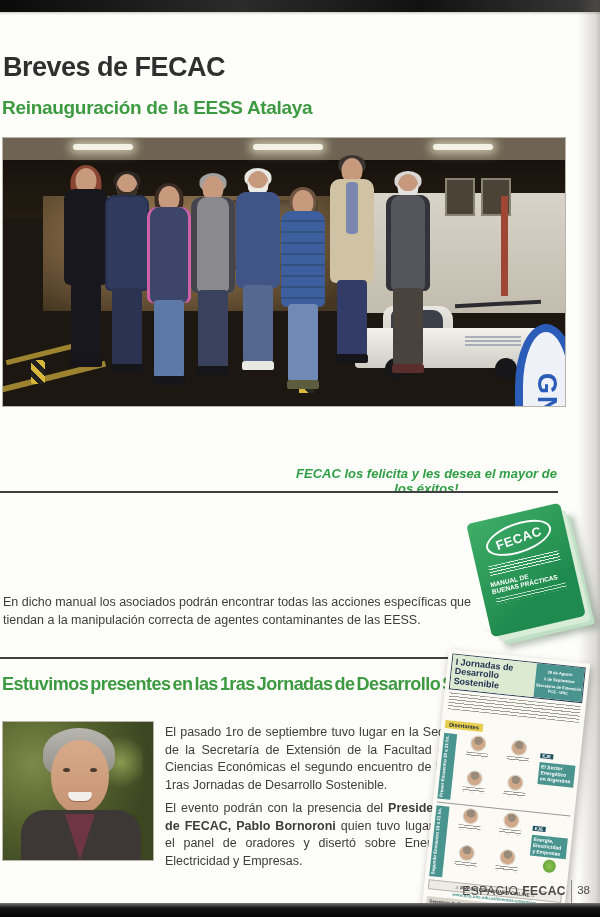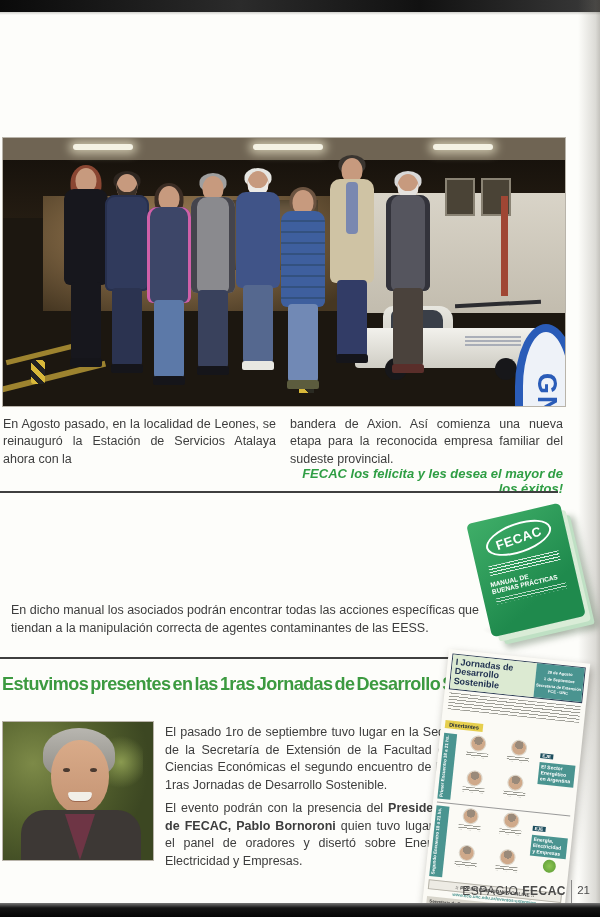--- a/index.html
+++ b/index.html
@@ -67,20 +67,22 @@
   .person .ft{position:absolute;left:7px;right:7px;top:190px;height:9px;border-radius:3px 3px 2px 2px;background:#15151a;}
 </style>
 </head>
 <body>
 
 <div id="page">
   <div class="scan-top"></div>
   <div class="scan-top-edge"></div>
   <div class="scan-right"></div>
 
+  <div class="page-title">Breves de FECAC</div>
+  <div class="h-green" id="h-sec1">Reinauguración de la EESS Atalaya</div>
 
   <div id="photo">
     <div class="ph-dark"></div>
     <div class="ph-ceil">
       <i style="left:70px;width:60px;"></i>
         <i style="left:250px;width:70px;"></i>
         <i style="left:430px;width:60px;"></i>
     </div>
     <div class="ph-garage"></div>
     <div class="ph-machine"></div>
@@ -160,30 +162,26 @@
     </div>
     <div class="person" style="left:382px;top:36px;">
       <div class="hair" style="background:#d8d8d8;"></div>
       <div class="hd" style="box-shadow:inset 0 -8px 0 #e4e2de;"></div>
       <div class="bd" style="background:#55555e;box-shadow:inset 5px 0 0 #33333b, inset -5px 0 0 #33333b;"></div>
       <div class="lg" style="background:#4a423c;"></div>
       <div class="ft" style="background:#5a2e2a;"></div>
     </div>
   </div>
 
-  <div style="position:absolute;left:3px;top:416px;width:560px;display:flex;gap:14px;">
-    <p style="margin:0;flex:1;font-size:12.5px;line-height:1.38;text-align:justify;">En Agosto pasado, en la localidad de Leones, se reinauguró la Estación de Servicios Atalaya ahora con la</p>
-    <p style="margin:0;flex:1;font-size:12.5px;line-height:1.38;text-align:justify;">bandera de Axion. Así comienza una nueva etapa para la reconocida empresa familiar del sudeste provincial.</p>
-  </div>
-  <div style="position:absolute;left:290px;top:466px;width:273px;text-align:right;
+  <div style="position:absolute;left:290px;top:466px;width:273px;text-align:center;
               font-size:13px;font-weight:700;font-style:italic;color:#2f9e44;">FECAC los felicita y les desea el mayor de los éxitos!</div>
 
   <div class="rule" id="rule1"></div>
 
-  <p style="position:absolute;left:3px;top:594px;width:468px;margin:8px;font-size:12.5px;line-height:1.4;text-align:justify;">En dicho manual los asociados podrán encontrar todas las acciones específicas que tiendan a la manipulación correcta de agentes contaminantes de las EESS.</p>
+  <p style="position:absolute;left:3px;top:594px;width:468px;margin:0;font-size:12.5px;line-height:1.4;text-align:justify;">En dicho manual los asociados podrán encontrar todas las acciones específicas que tiendan a la manipulación correcta de agentes contaminantes de las EESS.</p>
 
   <div style="position:absolute;left:468px;top:504px;width:128px;height:148px;">
     <div style="position:absolute;left:14px;top:118px;width:96px;height:16px;background:radial-gradient(ellipse,#c9c9c2,rgba(220,220,215,0) 70%);"></div>
     <div style="position:absolute;left:10px;top:8px;width:96px;height:116px;transform:rotate(-13deg);
                 background:linear-gradient(150deg,#3fae68,#1f8a4d 70%);border-radius:5px;
                 box-shadow:5px 7px 0 -1px #d9ecd7, 9px 12px 0 -2px #bfe0c4, 11px 15px 6px rgba(60,90,60,.35);
                 padding:8px 6px;box-sizing:border-box;">
       <div style="width:64px;height:26px;margin:2px auto 6px;border:2px solid #fff;border-radius:50%;
                   display:flex;align-items:center;justify-content:center;transform:rotate(-6deg);
                   color:#fff;font-weight:700;font-size:13px;letter-spacing:.5px;">FECAC</div>
@@ -273,21 +271,21 @@
     <div style="display:flex;align-items:center;gap:3px;margin-top:3px;height:10px;">
       <span style="width:14px;height:5px;background:#4a9490;display:inline-block;"></span>
 
     </div>
   </div>
 
   <div style="position:absolute;right:34px;top:884px;font-size:12px;color:#4a4a4a;letter-spacing:.5px;text-align:right;">
     <span>ESPACIO</span>&nbsp;<b>FECAC</b>
   </div>
   <div style="position:absolute;right:28px;top:880px;width:1px;height:24px;background:#8a8a8a;"></div>
-  <div style="position:absolute;right:10px;top:884px;font-size:11.5px;color:#4a4a4a;">21</div>
+  <div style="position:absolute;right:10px;top:884px;font-size:11.5px;color:#4a4a4a;">38</div>
 
   <div class="scan-bottom"></div>
 </div>
 
 <style>
   
   .spk{height:22px;position:relative;}
   .spk:before{content:"";position:absolute;left:50%;transform:translateX(-50%);top:0;width:14px;height:14px;border-radius:50%;
               background:radial-gradient(circle at 50% 30%,#9a8a7a 0 34%,#cfa98a 35%);box-shadow:0 0 0 1px #d9d5ca;}
   .spk:after{content:"";position:absolute;left:20%;right:20%;top:16px;height:5px;

